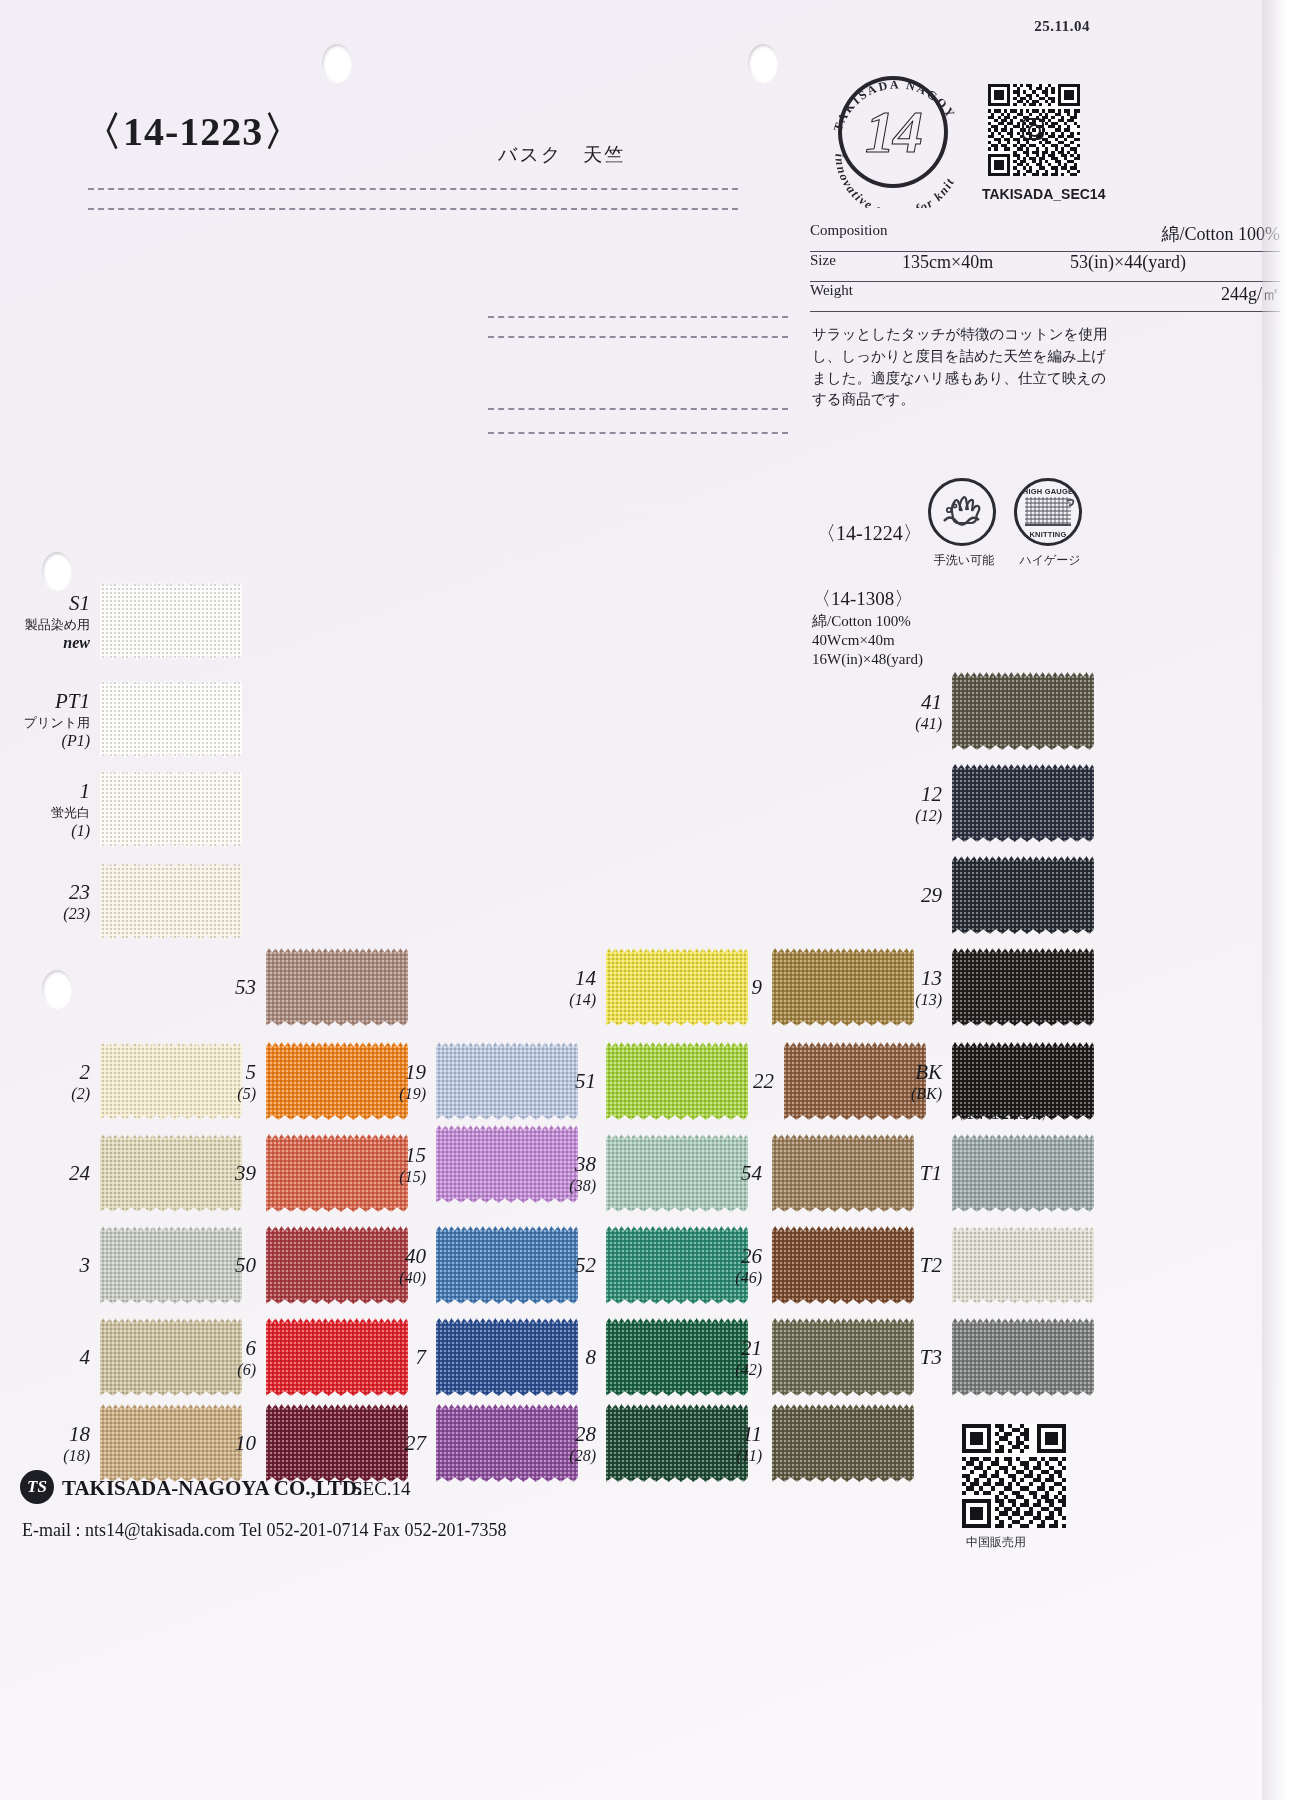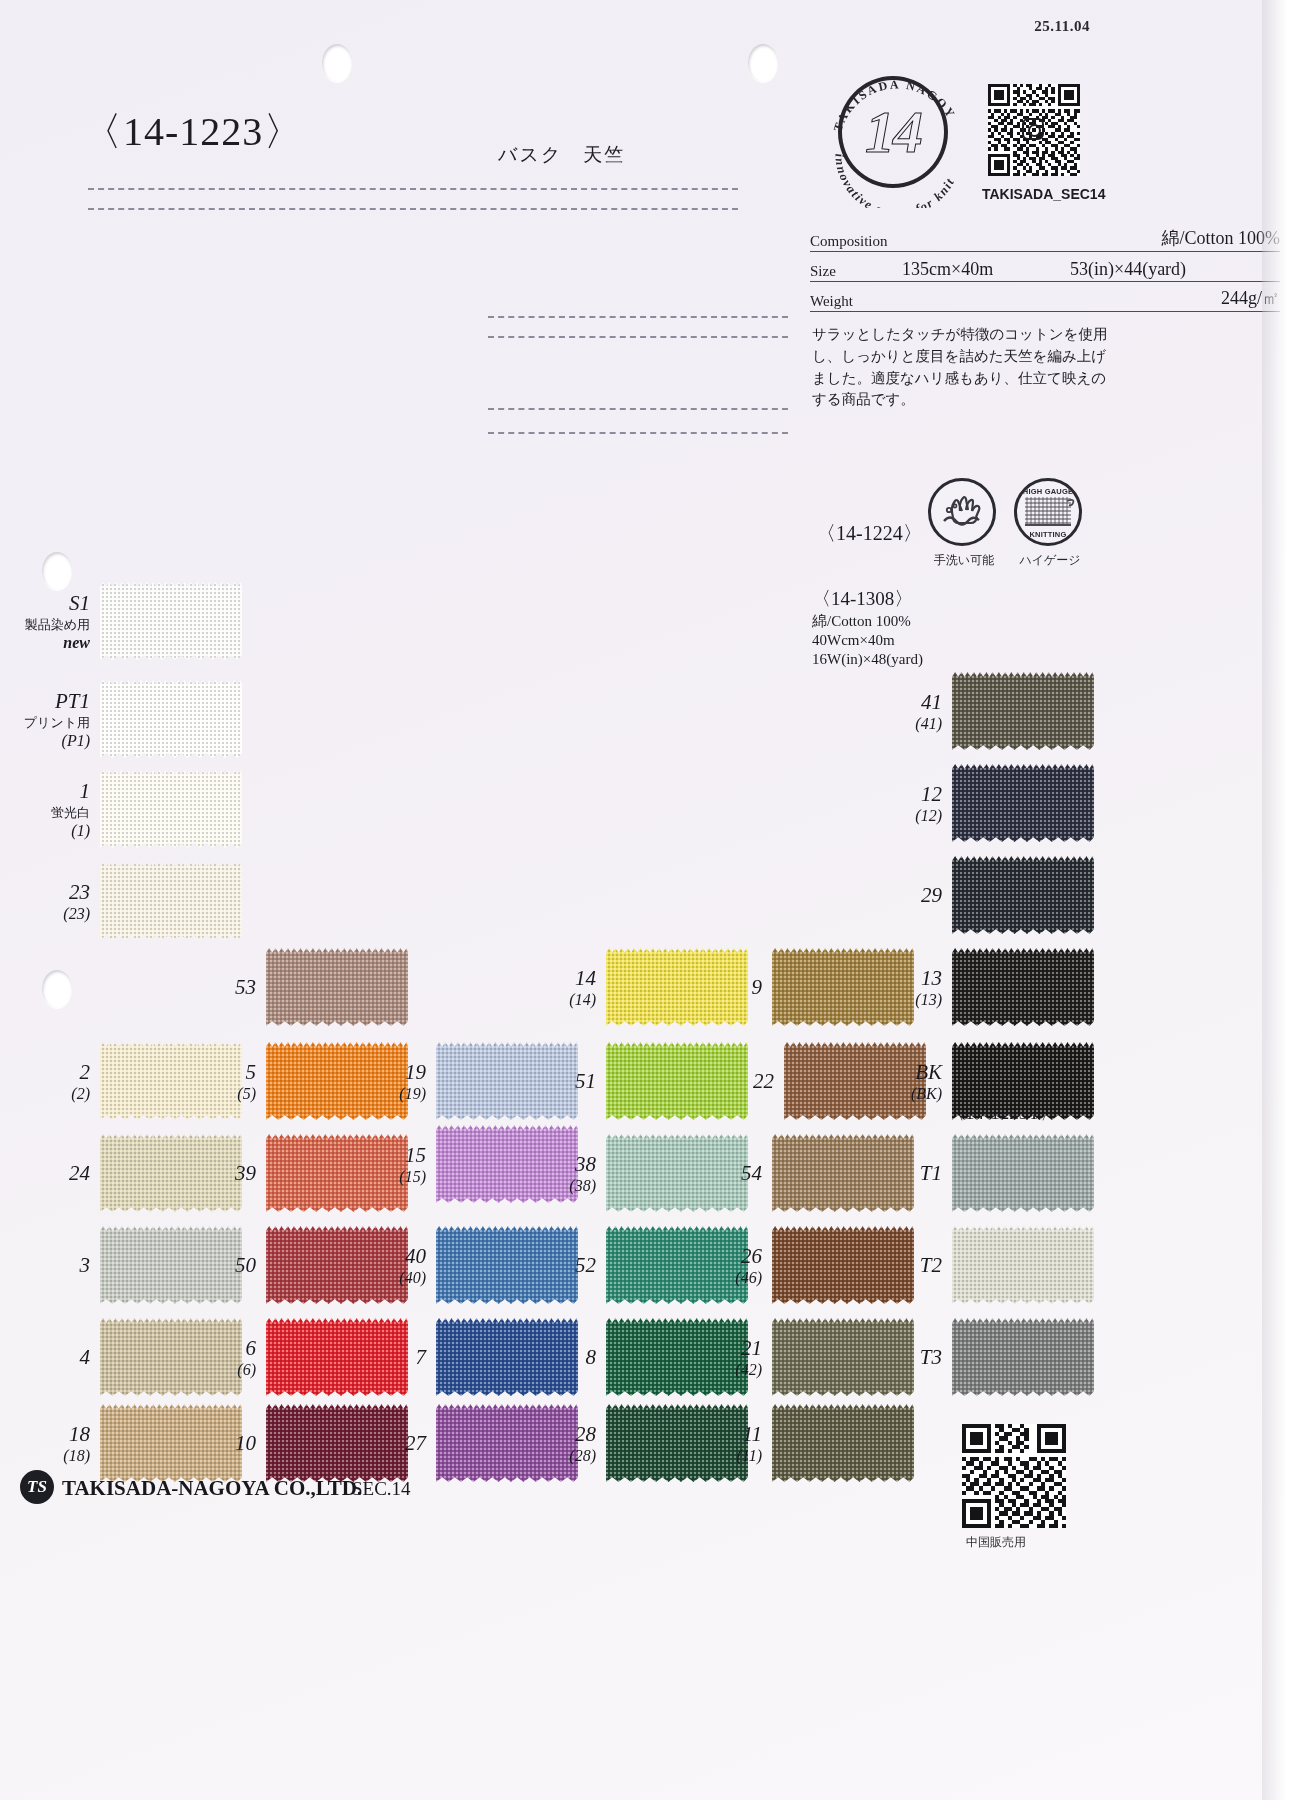--- a/index.html
+++ b/index.html
@@ -38,21 +38,21 @@
   
   .date {
     position: absolute; right: 196px; top: 18px;
     font-family: "Liberation Serif", serif;
     font-weight: bold; font-size: 15px; color: #2a2a30;
     letter-spacing: .5px;
     margin-left: 16px;
   }
   .prod-code {
     position: absolute; left: 82px; top: 104px;
-    font-size: 40px; font-weight: normal; color: #1d1d22;
+    font-size: 40px; font-weight: bold; color: #1d1d22;
     font-family: "Liberation Serif", serif;
     letter-spacing: 1px;
   }
   .title-en {
     position: absolute; left: 420px; top: 98px;
     font-size: 38px; font-style: italic; color: #15151a;
     font-family: "Liberation Serif", serif;
     letter-spacing: 1px;
   }
   .title-jp {
@@ -108,21 +108,21 @@
   .ig-glyph {
     position:absolute; left:1022px; top:118px; width:22px; height:22px;
     border:2.5px solid #1c1c22; border-radius:6px;
   }
   .ig-glyph:before{ content:""; position:absolute; left:4px; top:4px;
     width:9px;height:9px;border:2.5px solid #1c1c22;border-radius:50%;}
 
   
   .spec { position: absolute; left: 810px; top: 222px; width: 470px; }
   .spec-row {
-    display: flex; align-items: flex-end;
+    display: flex; 
     border-bottom: 1px solid #4b4b55;
     height: 30px; padding-bottom: 1px;
   }
   .spec-key {
     font-size: 15px; color: #22222a; width: 92px;
     font-family: "Liberation Serif", serif;
   }
   .spec-v1 { font-size: 18px; color: #1b1b22; width: 168px; }
   .spec-v2 { font-size: 18px; color: #1b1b22; flex: 1; }
   .spec-right { font-size: 18px; color:#1b1b22; margin-left:auto; }
@@ -683,15 +683,16 @@
         <path d="M9 23h1v1H9zM12 23h2v1h-2zM16 23h1v1h-1zM19 23h1v1h-1zM22 23h1v1h-1z"></path>
         <path d="M8 24h2v1H8zM11 24h1v1h-1zM14 24h2v1h-2zM18 24h2v1h-2zM21 24h2v1h-2zM24 24h1v1h-1z"></path>
       </g>
     </svg>
   </div>
   <div id="cn-label">中国販売用</div>
 
   <div class="footer-logo">TS</div>
   <div class="footer-company">TAKISADA-NAGOYA CO.,LTD.</div>
   <div class="footer-sec">SEC.14</div>
+  <div class="footer-contact">E-mail : nts14@takisada.com  Tel 052-201-0714  Fax 052-201-7358</div>
 
 </div>
 <div class="edge-right"></div>
 
 </body></html>

